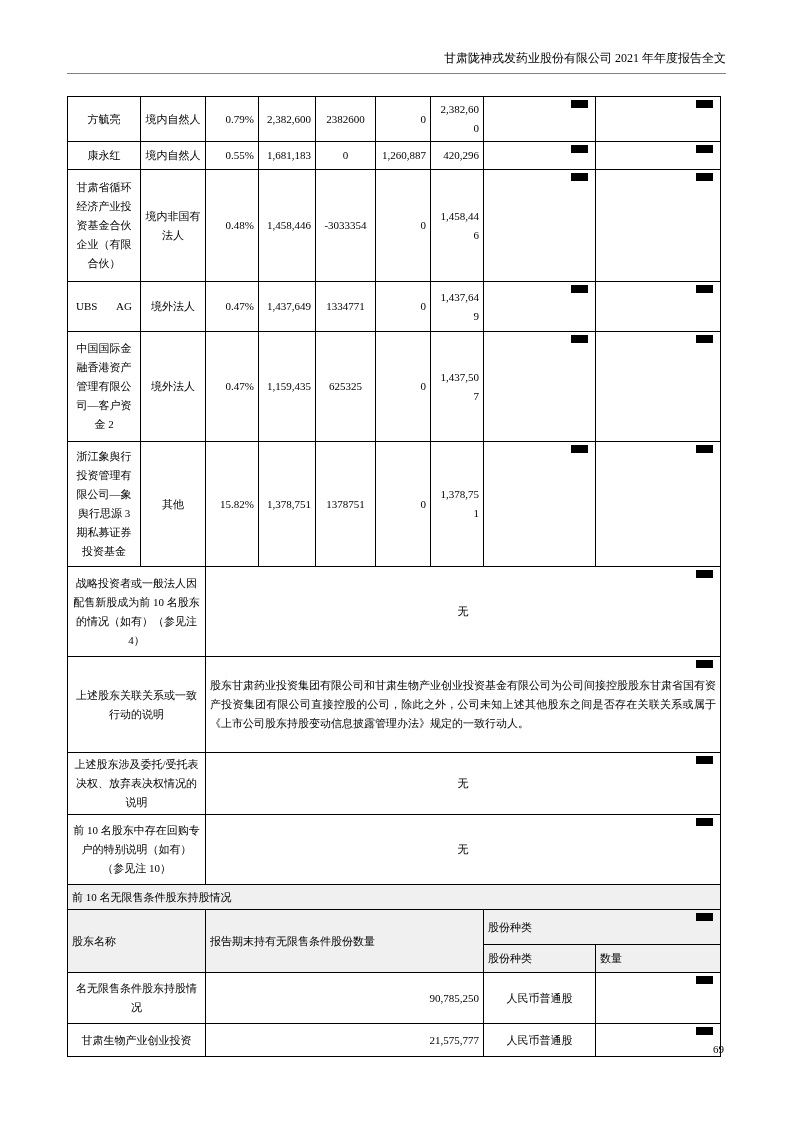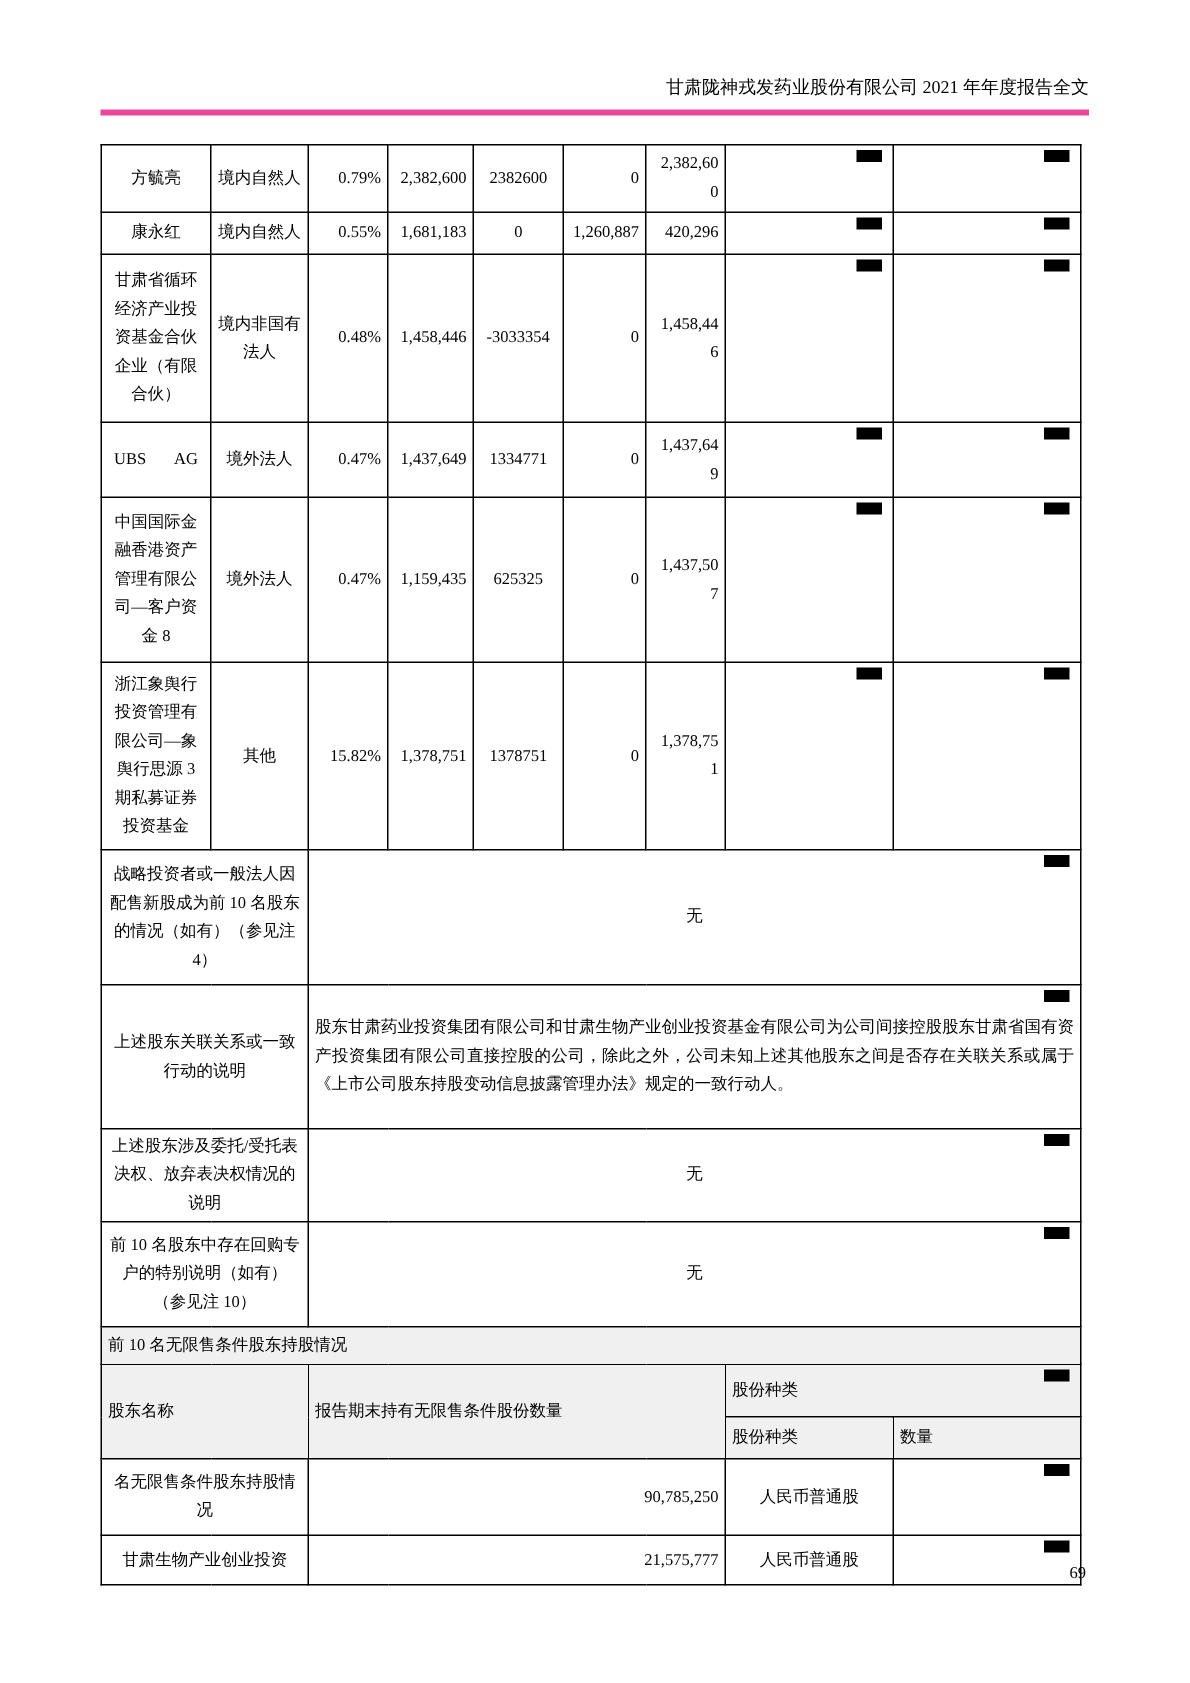--- a/index.html
+++ b/index.html
@@ -13,21 +13,21 @@
     font-family:"Liberation Serif","DejaVu Serif",serif;
     overflow:hidden;
   }
   .doc-header {
     position:absolute;
     top:50px; left:67px; width:659px;
     text-align:right;
     font-size:12px;
     line-height:16px;
     padding-bottom:7px;
-    border-bottom:4px solid #ec4899;
+    border-bottom:1px solid #ec4899;
   }
   table.main {
     position:absolute;
     top:96px; left:67px;
     border-collapse:collapse;
     table-layout:fixed;
     width:653px;
     font-size:11px;
   }
   table.main td {
@@ -142,21 +142,21 @@
 9</td>
       <td>
             <span class="mark"></span>
           </td>
       <td>
             <span class="mark"></span>
           </td>
     </tr>
 
     <tr style="height:110px">
-      <td class="tl prewrap">中国国际金融香港资产管理有限公司—客户资金 8</td>
+      <td class="tl prewrap">中国国际金融香港资产管理有限公司—客户资金 2</td>
       <td class="tl">境外法人</td>
       <td class="tr num">0.47%</td>
       <td class="tr num">1,159,435</td>
       <td class="tl num">625325</td>
       <td class="tr num">0</td>
       <td class="tr num preline">1,437,50
 7</td>
       <td>
             <span class="mark"></span>
           </td>

